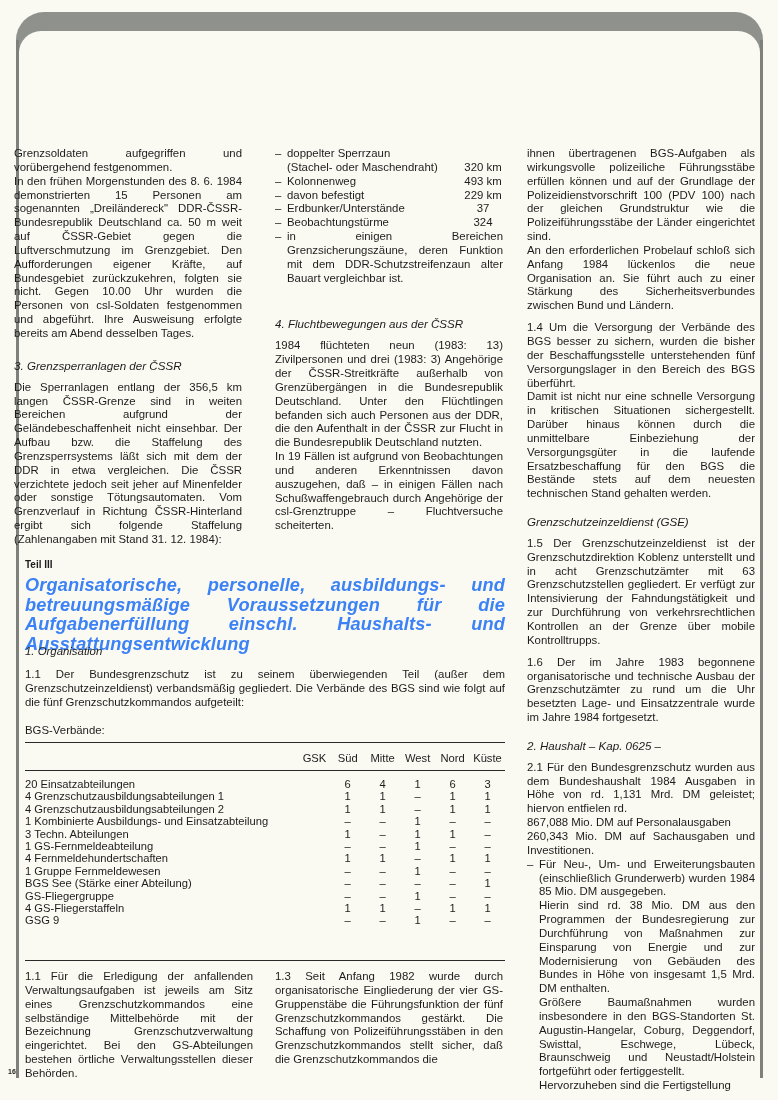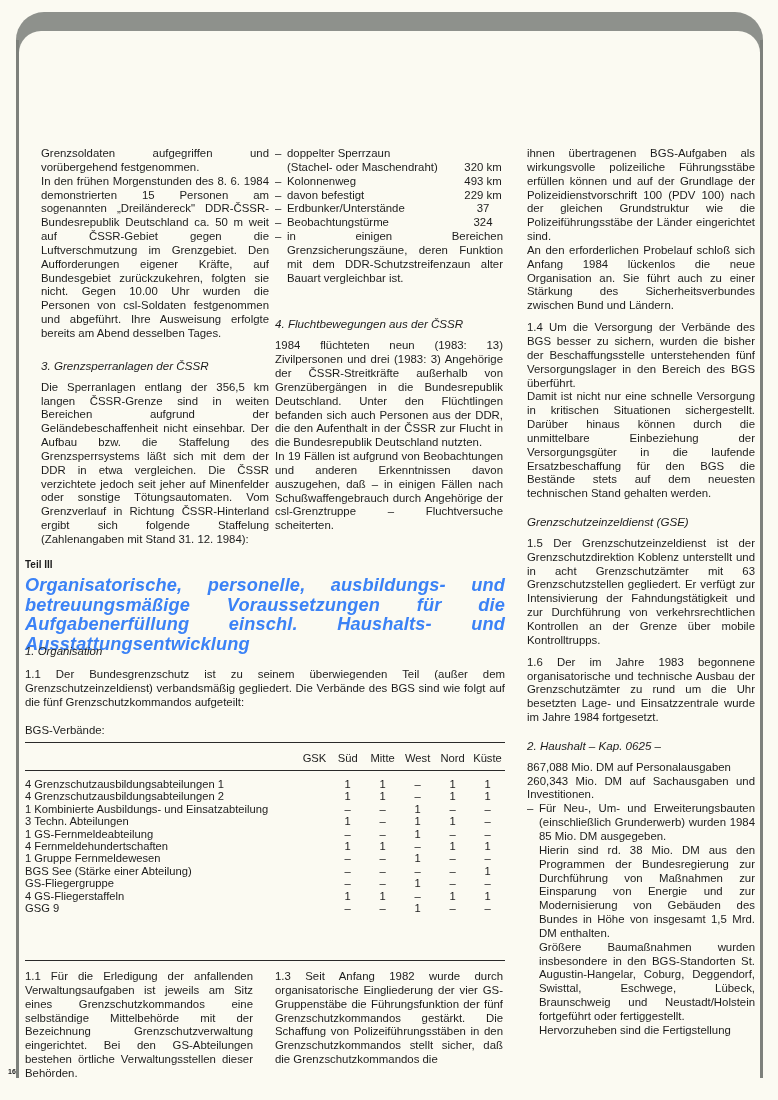--- a/index.html
+++ b/index.html
@@ -20,21 +20,21 @@
     border-radius:22px 22px 0 0;
   }
   .frame-left {
     position:absolute; left:16px; top:40px; width:3px; height:1038px; background:#7d807b;
   }
   .frame-right {
     position:absolute; left:760px; top:40px; width:3px; height:1038px; background:#7d807b;
   }
   .col { position:absolute; font-size:11.4px; line-height:13.85px; text-align:justify; }
   .col p { margin:0; }
-  .c1 { left:41px; top:147px; width:228px; }
+  .c1 { left:14px; top:147px; width:228px; }
   .c2 { left:275px; top:147px; width:228px; }
   .c3 { left:527px; top:147px; width:228px; }
   .h-ital { font-style:italic; margin:0; font-size:11.6px; }
   .gap-s { height:8px; }
   .gap-m { height:14px; }
   .gap-l { height:18px; }
   .spec { display:flex; }
   .spec .dash { width:12px; flex:none; }
   .spec .lbl { flex:1; text-align:left; }
   .spec .val { text-align:center; min-width:40px; }
@@ -131,20 +131,21 @@
   <p>Damit ist nicht nur eine schnelle Versorgung in kritischen Situationen sichergestellt. Darüber hinaus können durch die unmittelbare Einbeziehung der Versorgungsgüter in die laufende Ersatzbeschaffung für den BGS die Bestände stets auf dem neuesten technischen Stand gehalten werden.</p>
   <div class="gap-m"></div>
   <p class="h-ital">Grenzschutzeinzeldienst (GSE)</p>
   <div class="gap-s"></div>
   <p>1.5 Der Grenzschutzeinzeldienst ist der Grenzschutzdirektion Koblenz unterstellt und in acht Grenzschutzämter mit 63 Grenzschutzstellen gegliedert. Er verfügt zur Intensivierung der Fahndungstätigkeit und zur Durchführung von verkehrsrechtlichen Kontrollen an der Grenze über mobile Kontrolltrupps.</p>
   <div class="gap-s"></div>
   <p>1.6  Der im Jahre 1983 begonnene organisatorische und technische Ausbau der Grenzschutzämter zu rund um die Uhr besetzten Lage- und Einsatzzentrale wurde im Jahre 1984 fortgesetzt.</p>
   <div class="gap-m"></div>
   <p class="h-ital">2. Haushalt – Kap. 0625 –</p>
   <div class="gap-s"></div>
+  <p>2.1  Für den Bundesgrenzschutz wurden aus dem Bundeshaushalt 1984 Ausgaben in Höhe von rd. 1,131 Mrd. DM geleistet; hiervon entfielen rd.</p>
   <p>867,088 Mio. DM auf Personalausgaben</p>
   <p>260,343 Mio. DM auf Sachausgaben und Investitionen.</p>
   <div class="spec">
       <span class="dash">–</span>
       <span class="lbl" style="text-align:justify">Für Neu-, Um- und Erweiterungsbauten (einschließlich Grunderwerb) wurden 1984 85 Mio. DM ausgegeben.</span>
     </div>
   <p class="spec-cont">Hierin sind rd. 38 Mio. DM aus den Programmen der Bundesregierung zur Durchführung von Maßnahmen zur Einsparung von Energie und zur Modernisierung von Gebäuden des Bundes in Höhe von insgesamt 1,5 Mrd. DM enthalten.</p>
   <p class="spec-cont">Größere Baumaßnahmen wurden insbesondere in den BGS-Standorten St. Augustin-Hangelar, Coburg, Deggendorf, Swisttal, Eschwege, Lübeck, Braunschweig und Neustadt/Holstein fortgeführt oder fertiggestellt.</p>
   <p class="spec-cont">Hervorzuheben sind die Fertigstellung</p>
 </div>
@@ -166,20 +167,28 @@
       <th class="name" style="text-align:right;padding-right:4px">GSK</th>
       <th class="num">Süd</th>
       <th class="num">Mitte</th>
       <th class="num">West</th>
       <th class="num">Nord</th>
       <th class="num">Küste</th>
     </tr>
   </thead>
   <tbody id="tbody">
       <tr>
+        <td class="name">20 Einsatzabteilungen</td>
+        <td class="num">6</td>
+        <td class="num">4</td>
+        <td class="num">1</td>
+        <td class="num">6</td>
+        <td class="num">3</td>
+      </tr>
+      <tr>
         <td class="name">4 Grenzschutzausbildungsabteilungen 1</td>
         <td class="num">1</td>
         <td class="num">1</td>
         <td class="num">–</td>
         <td class="num">1</td>
         <td class="num">1</td>
       </tr>
       <tr>
         <td class="name">4 Grenzschutzausbildungsabteilungen 2</td>
         <td class="num">1</td>

